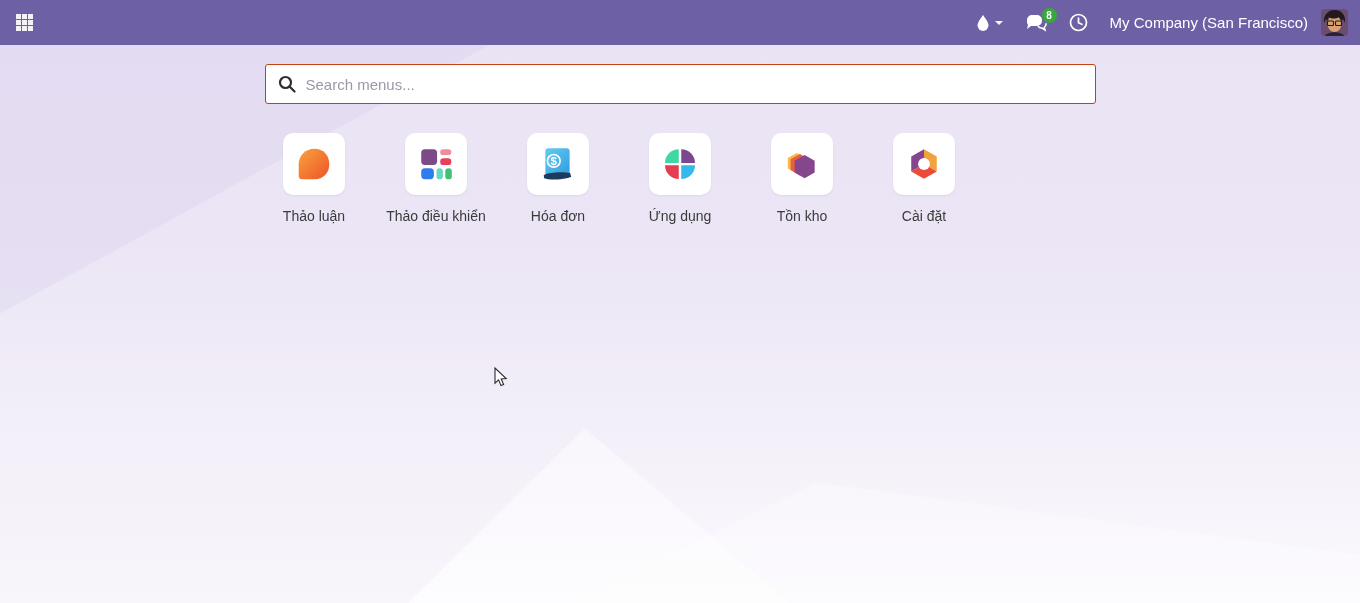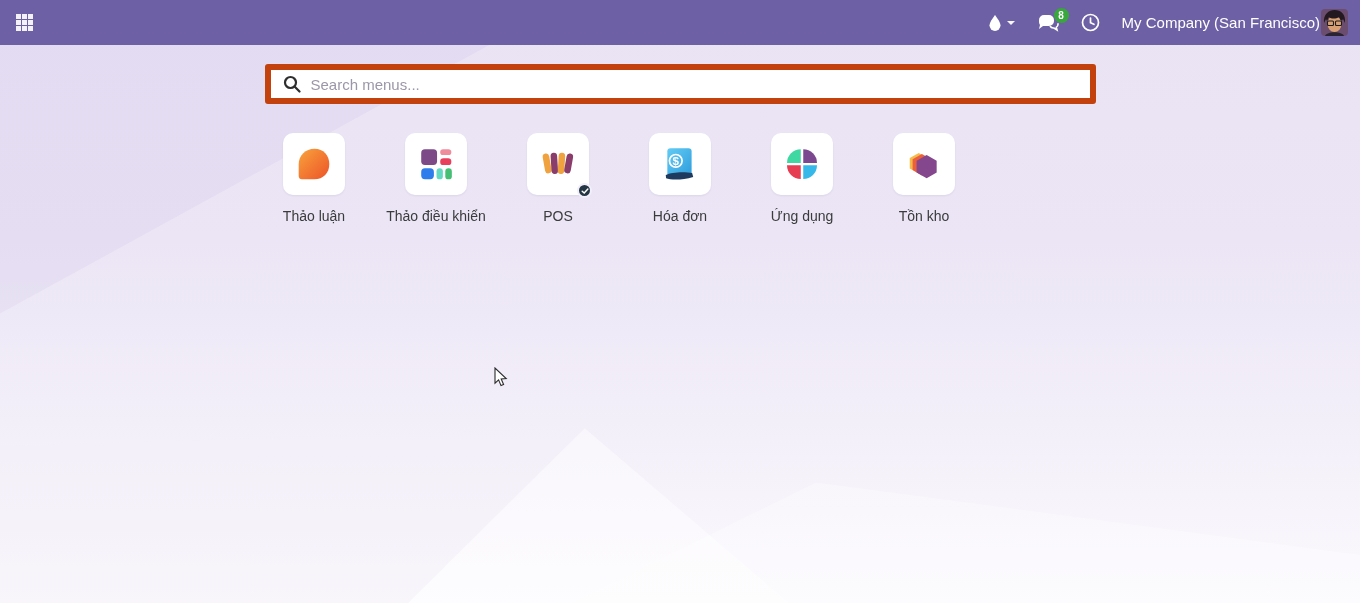--- a/index.html
+++ b/index.html
@@ -25,28 +25,28 @@
   .grid-icon { display:grid; grid-template-columns:repeat(3,5px); grid-template-rows:repeat(3,5px); gap:1px; }
   .grid-icon i { background:rgba(255,255,255,0.92); display:block; }
   .topbar-right { display:flex; align-items:center; gap:22px; }
   .tb-item { display:flex; align-items:center; gap:4px; cursor:pointer; position:relative; color:#fff; }
   .caret { width:0; height:0; border-left:4px solid transparent; border-right:4px solid transparent; border-top:4px solid rgba(255,255,255,0.95); }
   .badge {
     position:absolute; top:-6px; right:-10px; background:#38a73c; color:#fff;
     font-size:10px; font-weight:bold; min-width:15px; height:15px; border-radius:8px;
     display:flex; align-items:center; justify-content:center; padding:0 4px;
   }
-  .tb-user { display:flex; align-items:center; gap:1px; cursor:pointer; }
+  .tb-user { display:flex; align-items:center; gap:13px; cursor:pointer; }
   .company-name { color:#fff; font-size:15px; }
   .avatar { width:27px; height:27px; border-radius:4px; overflow:hidden; display:block; }
 
   
   .search-wrap { display:flex; justify-content:center; margin-top:19px; position:relative; z-index:4; }
   .search-box {
-    width:831px; height:40px; background:#fff; border:6px solid #c2410c; border-radius:3px;
+    width:831px; height:40px; background:#fff; border:1px solid #c2410c; border-radius:3px;
     display:flex; align-items:center; padding:0 12px; gap:10px;
   }
   .search-box input {
     flex:1; border:none; outline:none; font-size:15px; color:#333;
     font-family:"Liberation Sans", sans-serif; background:transparent;
   }
   .search-box input::placeholder { color:#9c97a8; }
 
   
   .apps-row { width:854px; margin:29px auto 0; display:flex; position:relative; z-index:4; }
@@ -162,36 +162,20 @@
           <rect x="22" y="4" width="10.5" height="5.5" rx="2.7" fill="#f08d9d"></rect>
           <rect x="22" y="12.5" width="10.5" height="6.5" rx="3" fill="#e73f5c"></rect>
           <rect x="4" y="22" width="12" height="10.5" rx="3.5" fill="#2e7ded"></rect>
           <rect x="18.5" y="22" width="6" height="10.5" rx="3" fill="#64d9c1"></rect>
           <rect x="26.8" y="22" width="6.2" height="10.5" rx="3" fill="#44bf74"></rect>
         </svg>
       </div>
       <div class="app-label">Thảo điều khiển</div>
     </div>
 
-    <div class="app">
-      <div class="app-card">
-        <svg width="38" height="38" viewBox="0 0 36 36">
-          <rect x="4.6" y="8" width="6.2" height="19" rx="3.1" fill="#f0a23e" transform="rotate(-10 7.7 17.5)"></rect>
-          <rect x="11.4" y="7.4" width="6.2" height="20" rx="3.1" fill="#8a3d6a" transform="rotate(-3.5 14.5 17.4)"></rect>
-          <rect x="18.2" y="7.4" width="6.2" height="20" rx="3.1" fill="#f0a23e" transform="rotate(3.5 21.3 17.4)"></rect>
-          <rect x="25" y="8" width="6.2" height="19" rx="3.1" fill="#8a3d6a" transform="rotate(10 28.1 17.5)"></rect>
-        </svg>
-        <span class="pos-badge">
-          <svg width="8" height="8" viewBox="0 0 10 10">
-            <path d="M1.5 5.2 L4 7.6 L8.6 2.4" fill="none" stroke="#ffffff" stroke-width="1.8" stroke-linecap="round"></path>
-          </svg>
-        </span>
-      </div>
-      <div class="app-label">POS</div>
-    </div>
 
     <div class="app">
       <div class="app-card">
         <svg width="38" height="38" viewBox="0 0 36 36">
           <defs>
               <linearGradient id="ginv" x1="0" y1="0" x2="1" y2="1">
             <stop offset="0" stop-color="#63ccf4"></stop>
                 <stop offset="1" stop-color="#2f9ddd"></stop>
           </linearGradient>
             </defs>
@@ -220,20 +204,31 @@
       <div class="app-card">
         <svg width="38" height="38" viewBox="0 0 36 36">
           <path d="M13 7.5 L21.5 12.4 L21.5 22.2 L13 27.1 L4.5 22.2 L4.5 12.4 Z" fill="#f5bc4a"></path>
           <path d="M16 8.5 L24.8 13.6 L24.8 23.8 L16 28.9 L7.2 23.8 L7.2 13.6 Z" fill="#ec5f3c"></path>
           <path d="M20.5 9.5 L30 15 L30 26 L20.5 31.5 L11 26 L11 15 Z" fill="#84468c"></path>
         </svg>
       </div>
       <div class="app-label">Tồn kho</div>
     </div>
 
+    <div class="app">
+      <div class="app-card">
+        <svg width="38" height="38" viewBox="0 0 36 36">
+          <path d="M18 18 L18 4 L5.9 11 L5.9 25 Z" fill="#84468c"></path>
+          <path d="M18 18 L18 4 L30.1 11 L30.1 25 Z" fill="#f0a23e"></path>
+          <path d="M18 18 L5.9 25 L18 32 L30.1 25 Z" fill="#ec4b37"></path>
+          <circle cx="18" cy="18" r="5.6" fill="#ffffff"></circle>
+        </svg>
+      </div>
+      <div class="app-label">Cài đặt</div>
+    </div>
 
   </div>
 </main>
 
 <div class="cursor">
   <svg width="15" height="21" viewBox="0 0 15 21">
     <path d="M1 1 L1 16.2 L4.6 12.9 L7 18.6 L9.6 17.5 L7.2 11.9 L12.2 11.6 Z" fill="#ffffff" stroke="#2b2b2b" stroke-width="1.1"></path>
   </svg>
 </div>
 

